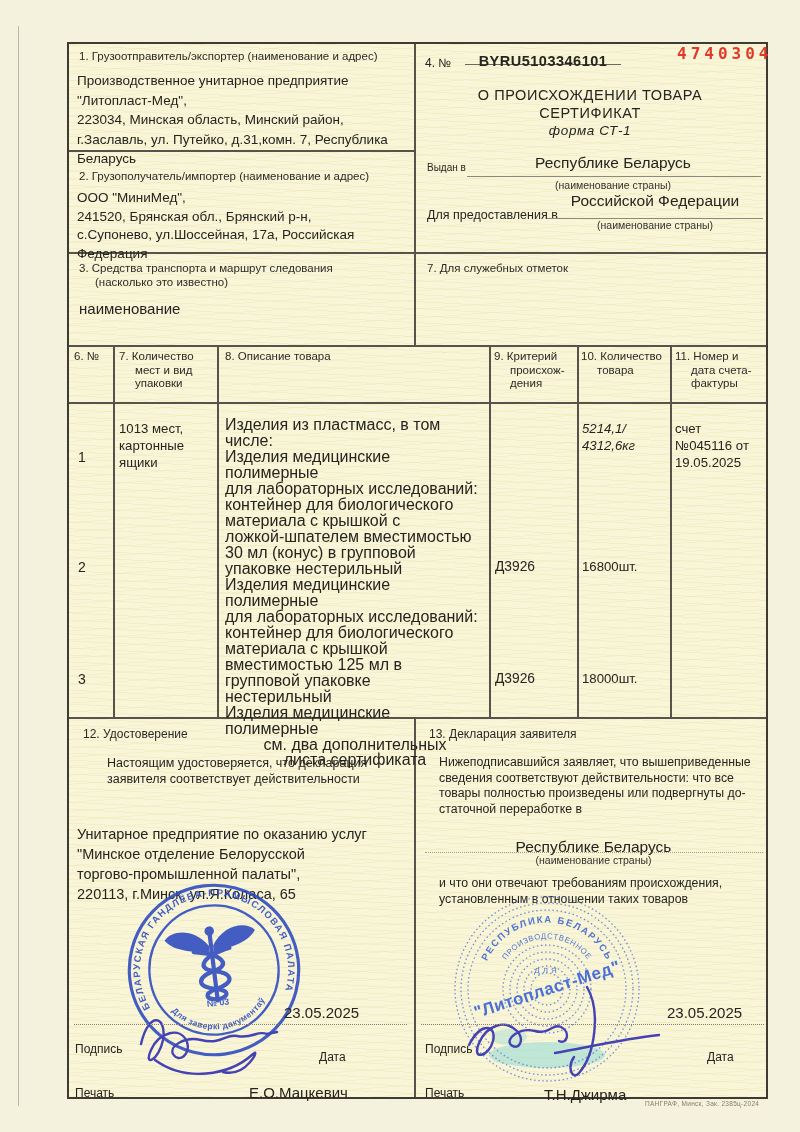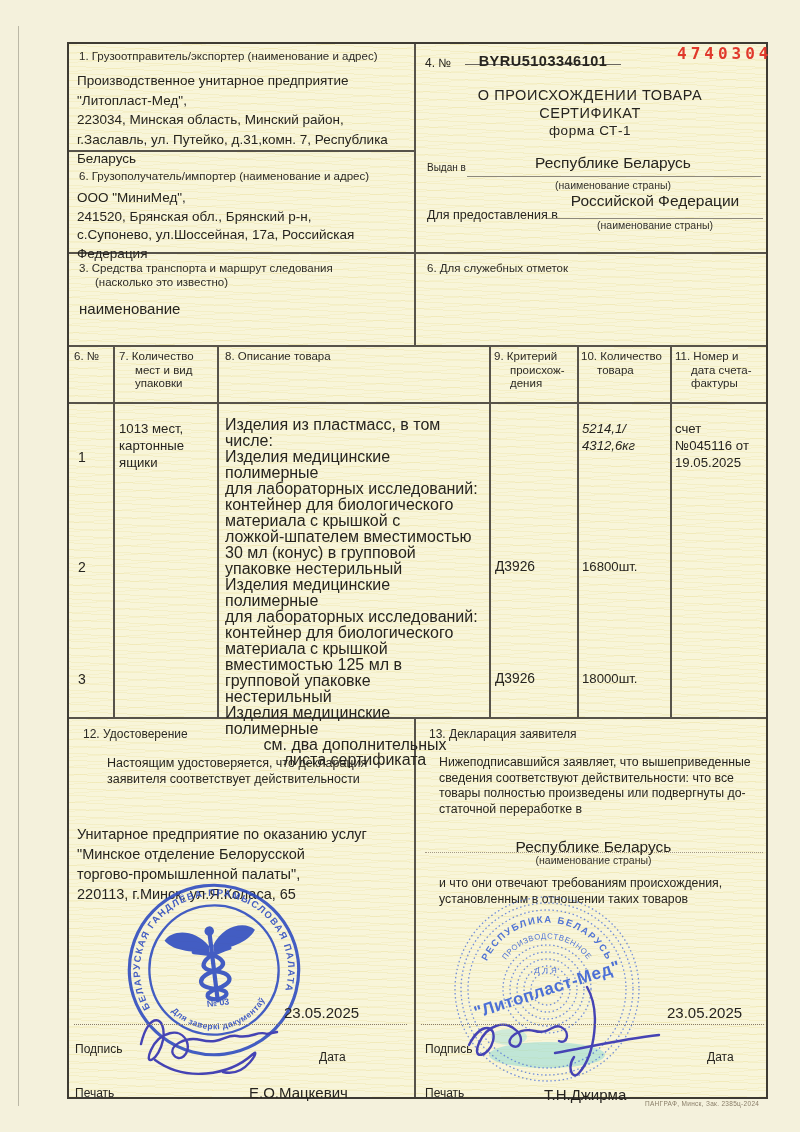--- a/index.html
+++ b/index.html
@@ -67,51 +67,51 @@
     <div class="line vline" style="left:601px;top:301px;height:372px;"></div>
     <div class="line vline" style="left:345px;top:673px;height:380px;"></div>
 
     <div class="abs lab" style="left:10px;top:6px;width:330px;">1. Грузоотправитель/экспортер (наименование и адрес)</div>
     <div class="abs pre z2" style="left:8px;top:27px;width:340px;font-size:13.5px;line-height:19.5px;">Производственное унитарное предприятие
 "Литопласт-Мед",
 223034, Минская область, Минский район,
 г.Заславль, ул. Путейко, д.31,комн. 7, Республика
 Беларусь</div>
 
-    <div class="abs lab" style="left:10px;top:126px;width:330px;">6. Грузополучатель/импортер (наименование и адрес)</div>
+    <div class="abs lab" style="left:10px;top:126px;width:330px;">2. Грузополучатель/импортер (наименование и адрес)</div>
     <div class="abs pre z2" style="left:8px;top:145px;width:340px;font-size:13.5px;line-height:18.5px;">ООО "МиниМед",
 241520, Брянская обл., Брянский р-н,
 с.Супонево, ул.Шоссейная, 17а, Российская
 Федерация</div>
 
     <div class="abs lab pre hang" style="left:10px;top:218px;width:320px;">3. Средства транспорта и маршрут следования
 (насколько это известно)</div>
     <div class="abs" style="left:10px;top:256px;font-size:15px;">наименование</div>
 
     <div class="abs" style="left:356px;top:12px;font-size:12px;">4. №</div>
     <div class="abs byru" style="left:396px;top:9px;width:156px;">BYRU5103346101</div>
     <div class="abs serial" style="left:583px;top:0px;">4740304</div>
 
     <div class="abs ctr" style="left:345px;top:42px;width:352px;">
       <div class="title-line">О ПРОИСХОЖДЕНИИ ТОВАРА</div>
       <div class="title-line">СЕРТИФИКАТ</div>
-      <div class="title-line" style="font-size:13.5px;">форма СТ-1</div>
+      <div class="title-line" style="font-size:13.5px;font-style:italic;">форма СТ-1</div>
     </div>
 
     <div class="abs" style="left:358px;top:118px;font-size:10px;">Выдан в</div>
     <div class="abs ctr bigval z2" style="left:398px;top:110px;width:292px;">Республике Беларусь</div>
     <div class="abs" style="left:398px;top:132px;width:294px;height:1px;background:#8d887b;"></div>
     <div class="abs ctr small-note" style="left:398px;top:135px;width:292px;">(наименование страны)</div>
 
     <div class="abs" style="left:358px;top:164px;font-size:12.5px;">Для предоставления в</div>
     <div class="abs ctr bigval z2" style="left:478px;top:148px;width:216px;">Российской Федерации</div>
     <div class="abs" style="left:478px;top:174px;width:216px;height:1px;background:#8d887b;"></div>
     <div class="abs ctr small-note" style="left:478px;top:175px;width:216px;">(наименование страны)</div>
 
-    <div class="abs lab" style="left:358px;top:218px;">6. Для служебных отметок</div>
+    <div class="abs lab" style="left:358px;top:218px;">7. Для служебных отметок</div>
 
     <div class="abs lab" style="left:5px;top:306px;width:36px;">6. №</div>
     <div class="abs lab pre hang" style="left:50px;top:306px;width:96px;">7. Количество
 мест и вид
 упаковки</div>
     <div class="abs lab" style="left:156px;top:306px;width:260px;">8. Описание товара</div>
     <div class="abs lab pre hang" style="left:425px;top:306px;width:80px;">9. Критерий
 происхож-
 дения</div>
     <div class="abs lab pre hang" style="left:512px;top:306px;width:86px;">10. Количество

